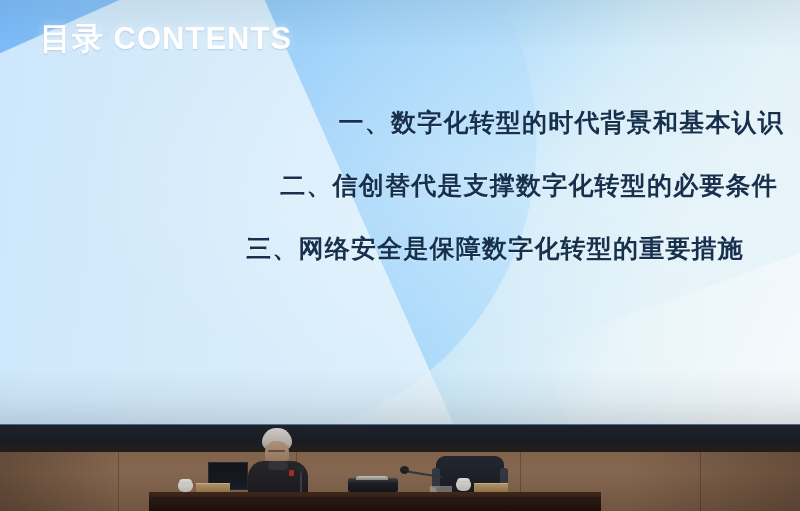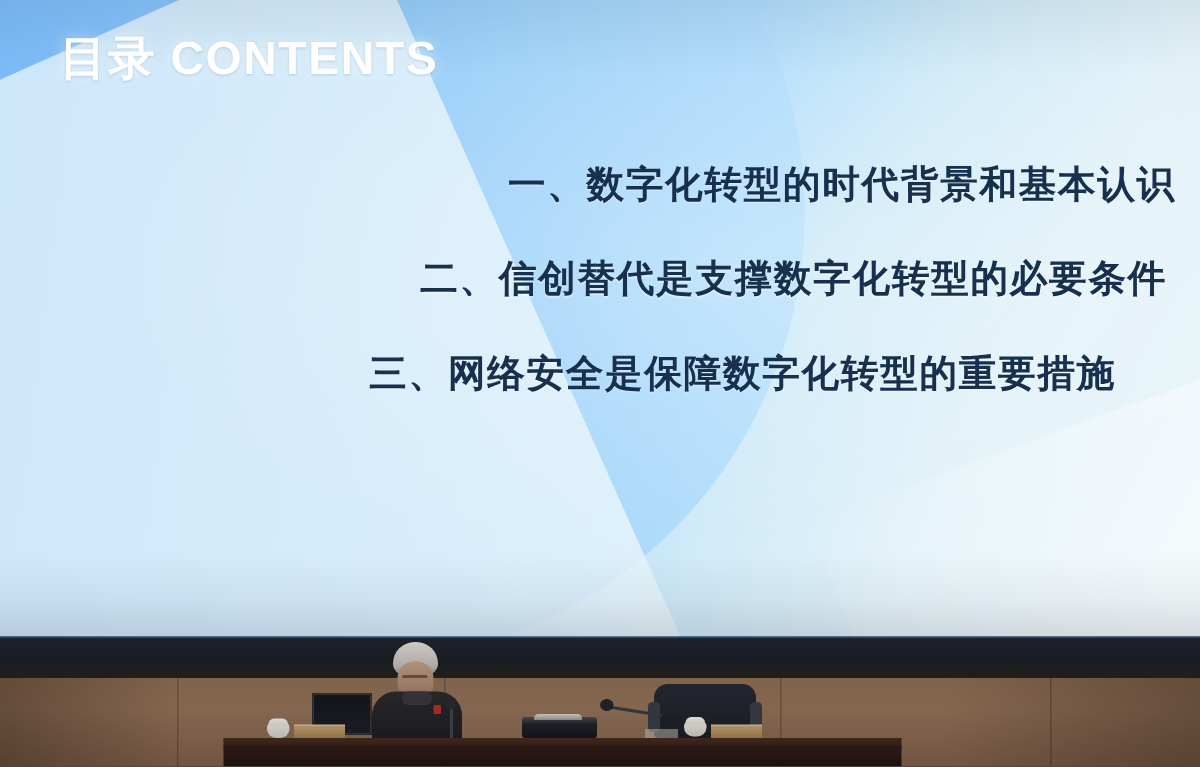--- a/index.html
+++ b/index.html
@@ -3,21 +3,21 @@
 <meta charset="utf-8">
 <style>
   * { margin:0; padding:0; box-sizing:border-box; }
   html,body { width:800px; height:511px; overflow:hidden; background:#000; }
   body { font-family:"Liberation Sans","DejaVu Sans",sans-serif; }
 
   #stage {
     position:relative;
     width:800px; height:511px;
     overflow:hidden;
-    background:#a3a3a3;
+    background:#f9a8d4;
   }
 
   
   #screen {
     position:absolute;
     left:-4px; top:-2px;
     width:810px; height:432px;
     overflow:hidden;
     background:linear-gradient(118deg,#5e9df6 0%,#64a6f7 14%,#7ebef9 30%,#a6d8fb 48%,#cfeaf8 64%,#e2f2f8 78%,#e9f4f9 100%);
   }

